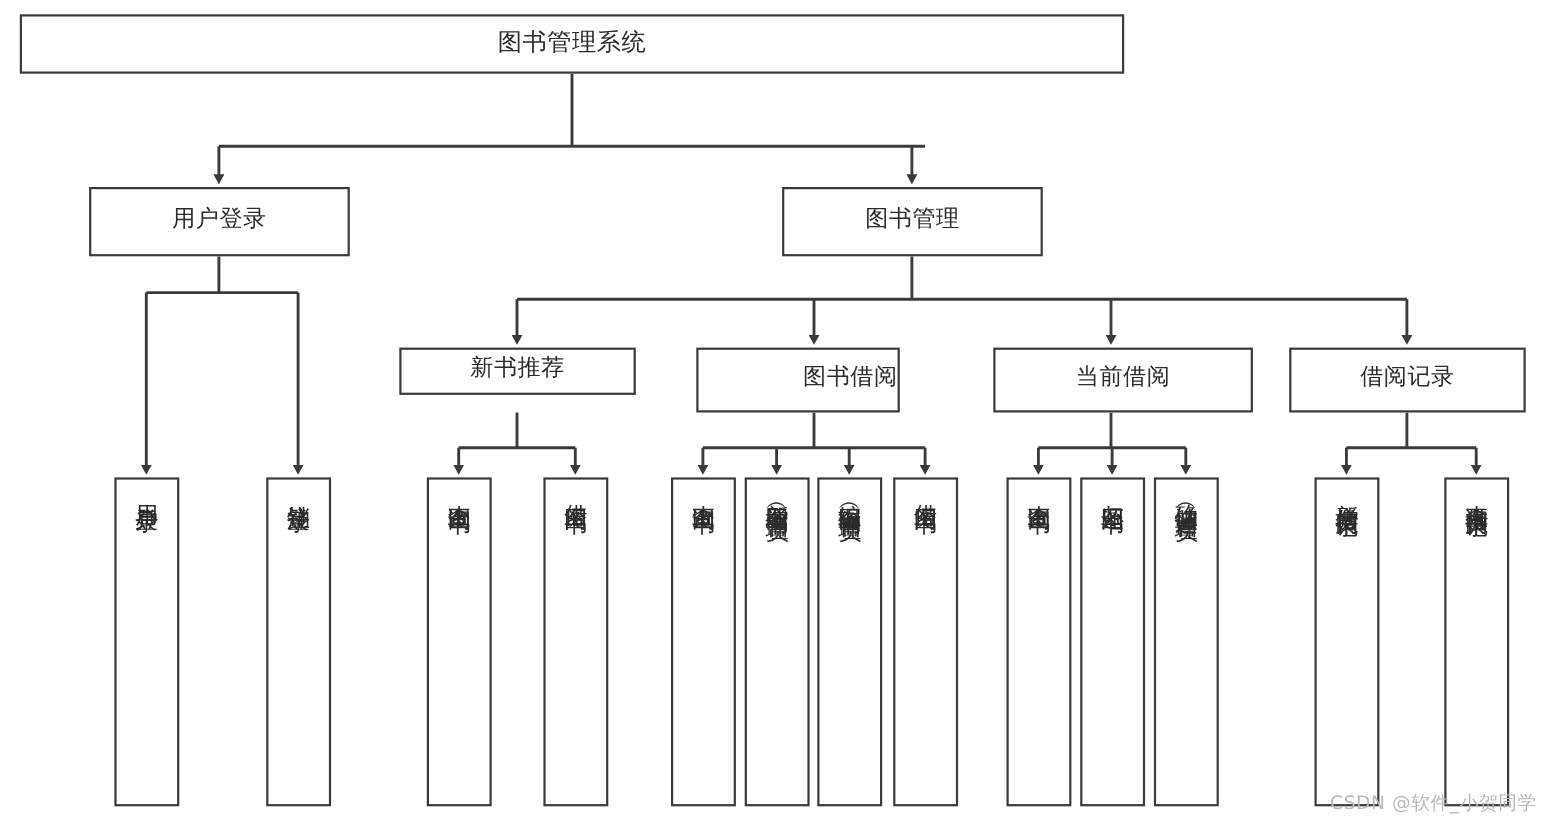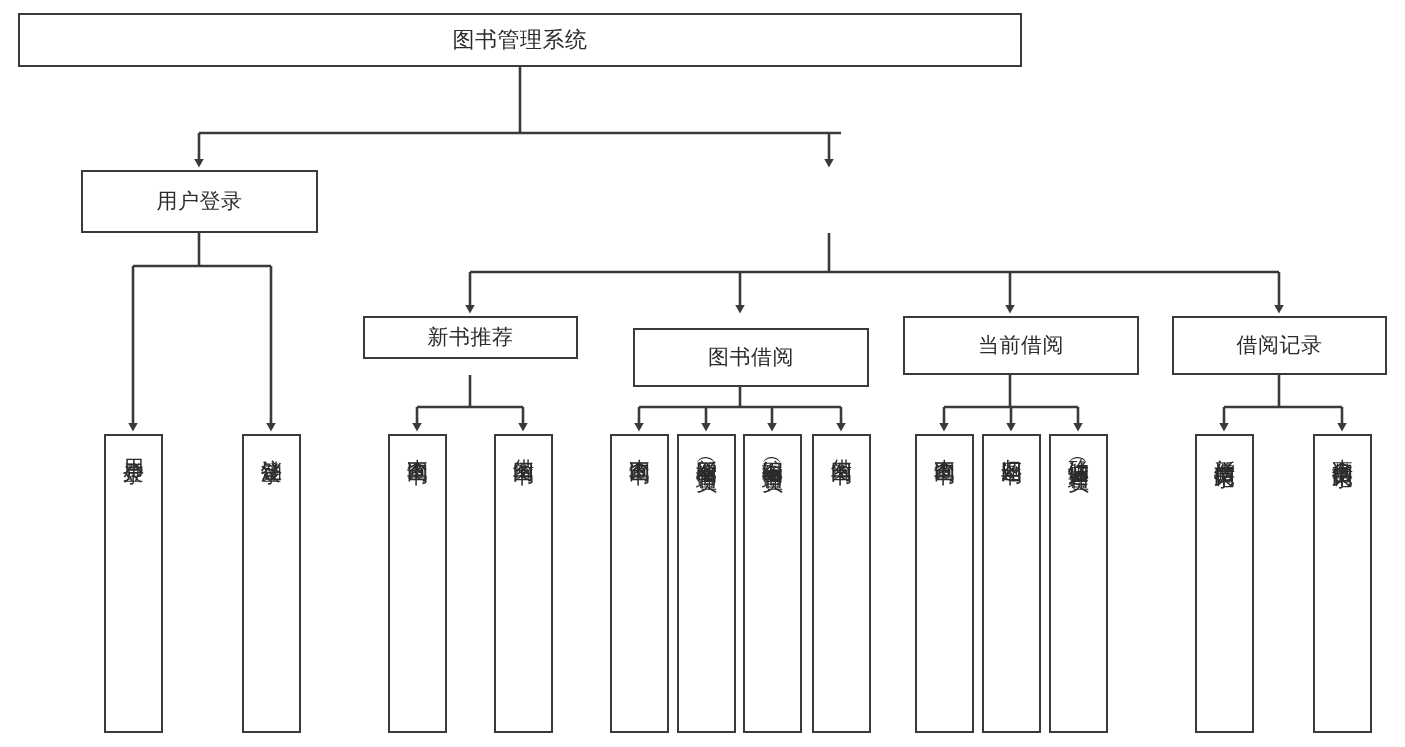--- a/index.html
+++ b/index.html
@@ -41,20 +41,21 @@
     display: block;
     text-align: center;
     line-height: 1.25;
     white-space: nowrap;
     letter-spacing: 0.5px;
   }
   
   .node.horiz .node-label {
     writing-mode: horizontal-tb;
     font-size: 21px;
+    font-family: Liberation Mono, monospace;
   }
   .node.root .node-label {
     font-size: 22px;
   }
   
   .node.leaf {
     align-items: flex-start;
     justify-content: center;
     padding-top: 6px;
   }
@@ -132,25 +133,28 @@
     </g>
   </svg>
 
   <div class="node horiz root" style="left:18px; top:13px; width:1004px; height:54px;">
     <span class="node-label">图书管理系统</span>
   </div>
 
   <div class="node horiz" style="left:81px; top:170px; width:237px; height:63px;">
     <span class="node-label">用户登录</span>
   </div>
+  <div class="node horiz" style="left:711px; top:170px; width:237px; height:63px;">
+    <span class="node-label">图书管理</span>
+  </div>
 
   <div class="node horiz" style="left:363px; top:316px; width:215px; height:43px;">
     <span class="node-label">新书推荐</span>
   </div>
-  <div class="node horiz" style="left:633px; top:328px; width:236px; height:59px;">
+  <div class="node horiz" style="left:633px; top:316px; width:185px; height:59px;justify-content:flex-end;">
     <span class="node-label">图书借阅</span>
   </div>
   <div class="node horiz" style="left:903px; top:316px; width:236px; height:59px;">
     <span class="node-label">当前借阅</span>
   </div>
   <div class="node horiz" style="left:1172px; top:316px; width:215px; height:59px;justify-content:center;">
     <span class="node-label">借阅记录</span>
   </div>
 
   <div class="node leaf" style="left:104px; top:434px; width:59px; height:299px;">
@@ -190,14 +194,15 @@
     <span class="node-label">确认归还（管理员）</span>
   </div>
 
   <div class="node leaf" style="left:1195px; top:434px; width:59px; height:299px;">
     <span class="node-label">新增借阅记录</span>
   </div>
   <div class="node leaf" style="left:1313px; top:434px; width:59px; height:299px;">
     <span class="node-label">查询借阅记录</span>
   </div>
 
+  <div id="watermark">CSDN @软件_小贺同学</div>
 
 </div>
 
 </body></html>

